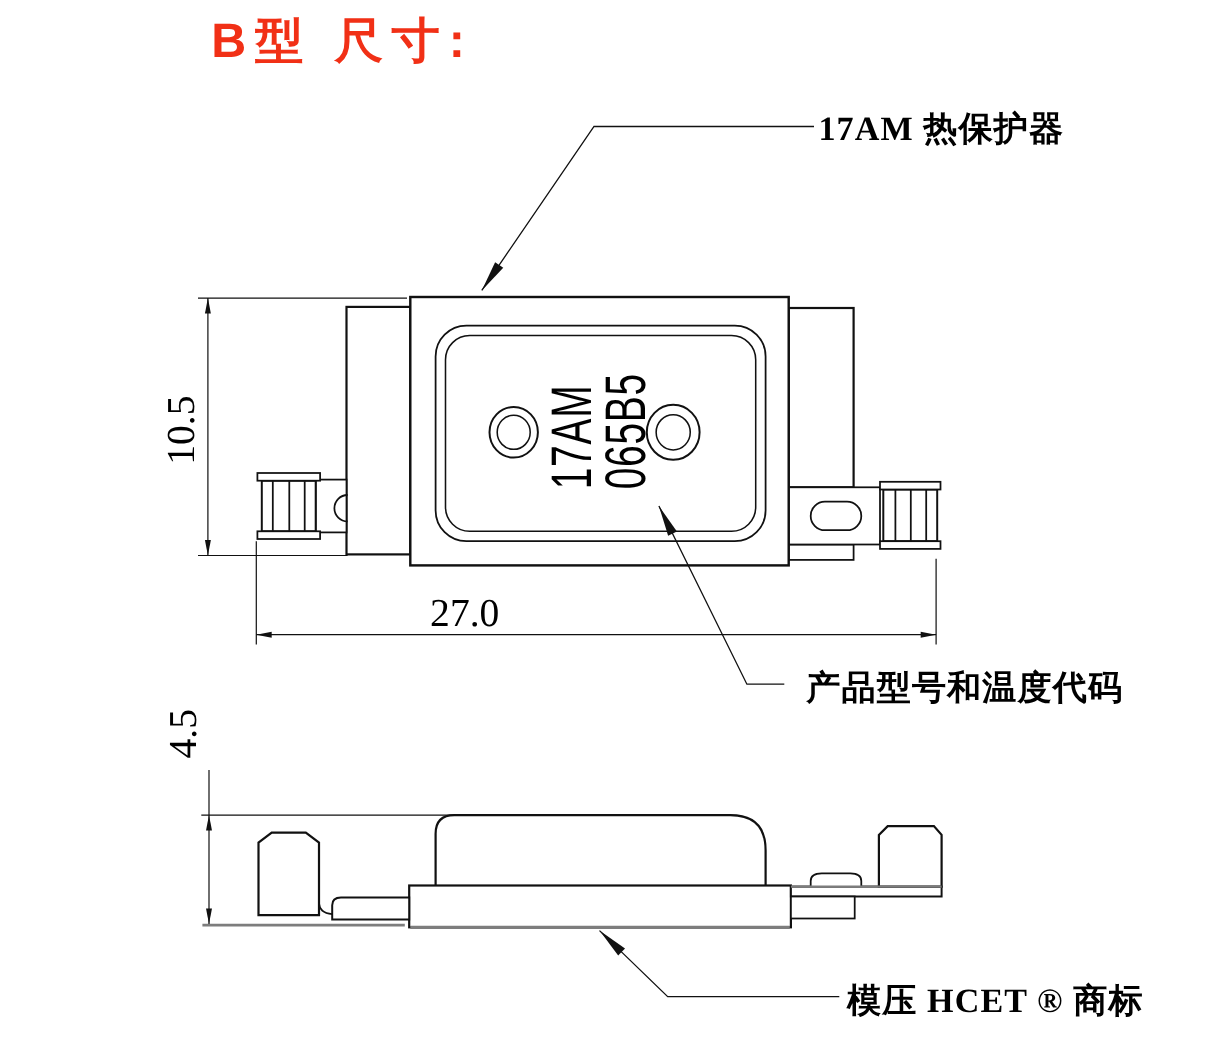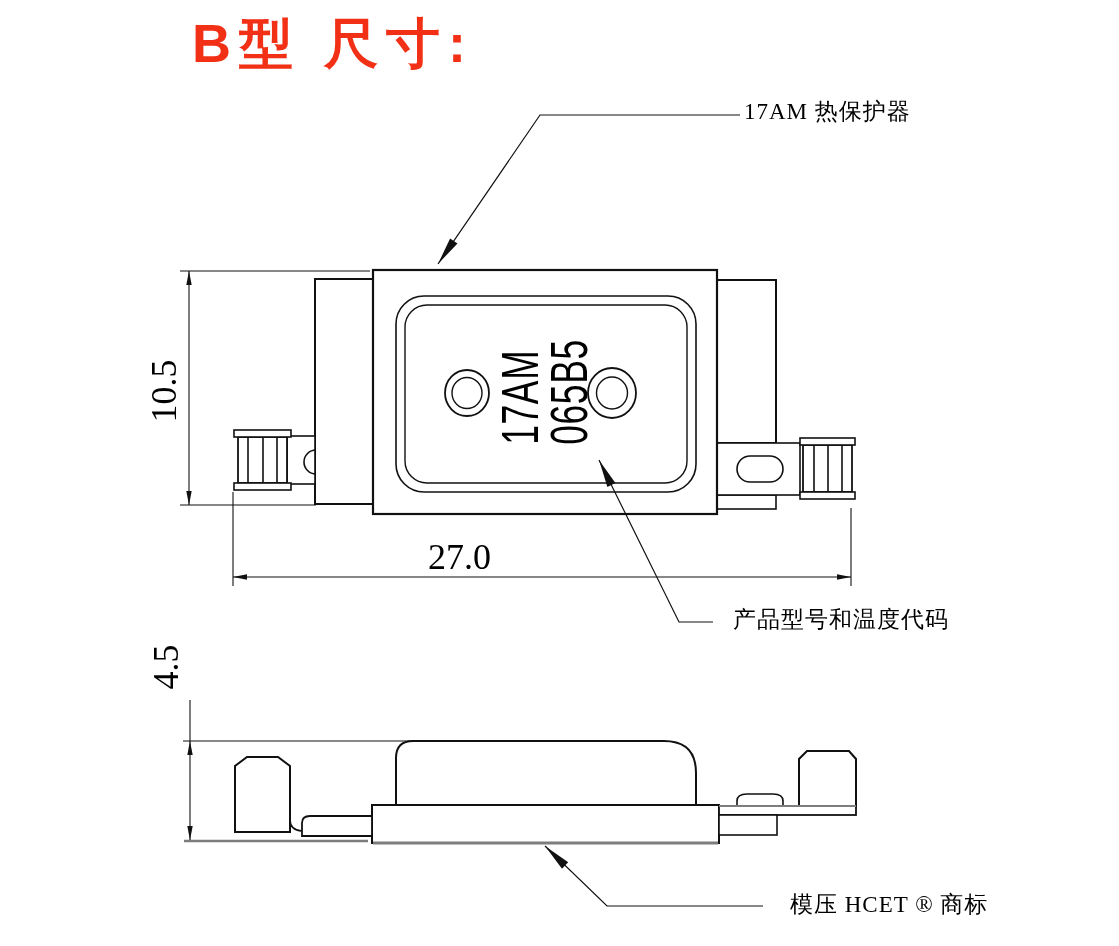--- a/index.html
+++ b/index.html
@@ -4,25 +4,25 @@
 <style>
   html,body{margin:0;padding:0;background:#ffffff;}
   #stage{
     position:relative;width:1119px;height:946px;background:#ffffff;
     font-family:"Liberation Serif","DejaVu Serif",serif;overflow:hidden;
   }
   #drawing{position:absolute;left:0;top:0;}
   .txt{position:absolute;color:#000;white-space:nowrap;}
   .title{
     font-family:"Liberation Sans","DejaVu Sans",sans-serif;
-    font-weight:700;font-size:54px;letter-spacing:8px;
+    font-weight:700;font-size:44px;letter-spacing:8px;
   }
-  .callout{font-size:23px;letter-spacing:1px;}
+  .callout{font-size:31px;letter-spacing:1px;font-weight:bold;}
   .dim{font-size:36px;}
-  .dim-h{text-align:right;}
+  .dim-h{text-align:left;}
   .rot{transform:translate(-50%,-50%) rotate(-90deg);transform-origin:center;}
   .marking{
     font-family:"Liberation Sans","DejaVu Sans",sans-serif;
     font-size:52px;line-height:49px;letter-spacing:1px;font-weight:500;
     transform:translate(-50%,-50%) rotate(-90deg) scaleX(0.68);
     transform-origin:center;text-align:left;
   }
   .marking span{display:block;}
 </style>
 </head>
@@ -123,21 +123,21 @@
       </g>
     </g>
   </svg>
 
   <div class="txt title" style="left:192px;top:8px;color:#f13016;">B型 尺寸:</div>
 
   <div class="txt callout" style="left:744px;top:96px;">17AM 热保护器</div>
 
   <div class="txt callout" style="left:716px;top:604px;margin-left:17px;">产品型号和温度代码</div>
 
-  <div class="txt callout" style="left:770px;top:889px;margin-left:20px;">模压 HCET ® 商标</div>
+  <div class="txt callout" style="left:770px;top:889px;">模压 HCET ® 商标</div>
 
   <div class="txt dim dim-h" style="left:391px;top:536px;width:100px;">27.0</div>
 
   <div class="txt dim rot" style="left:164px;top:391px;">10.5</div>
 
   <div class="txt dim rot" style="left:166px;top:667px;">4.5</div>
 
   <div class="txt marking" style="left:545px;top:392px;">
     <span>17AM</span>
     <span>065B5</span>

